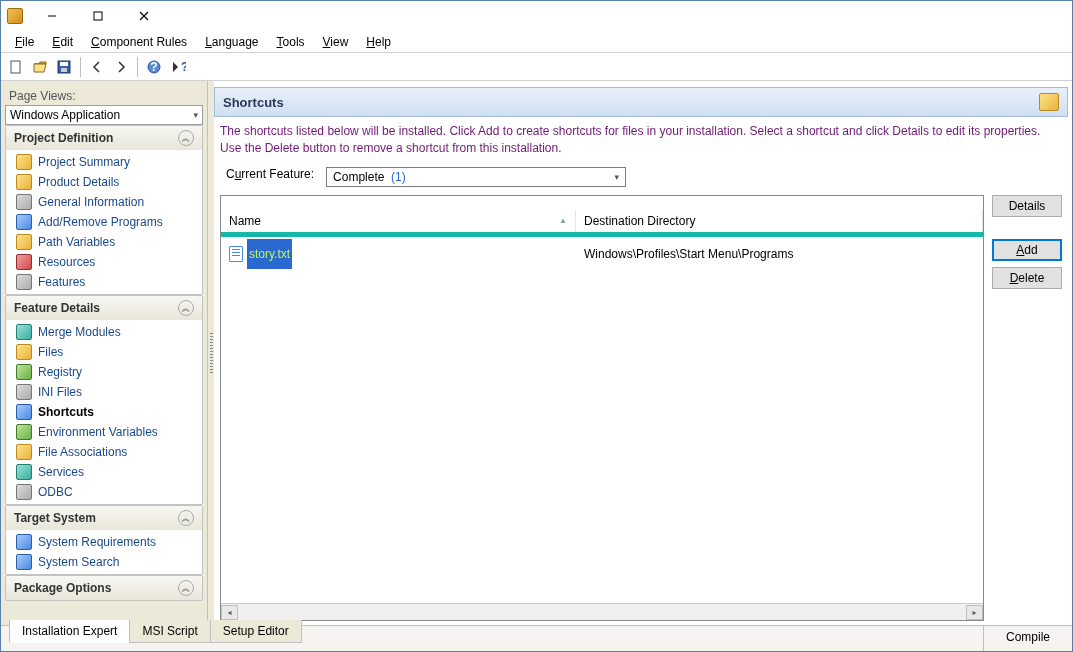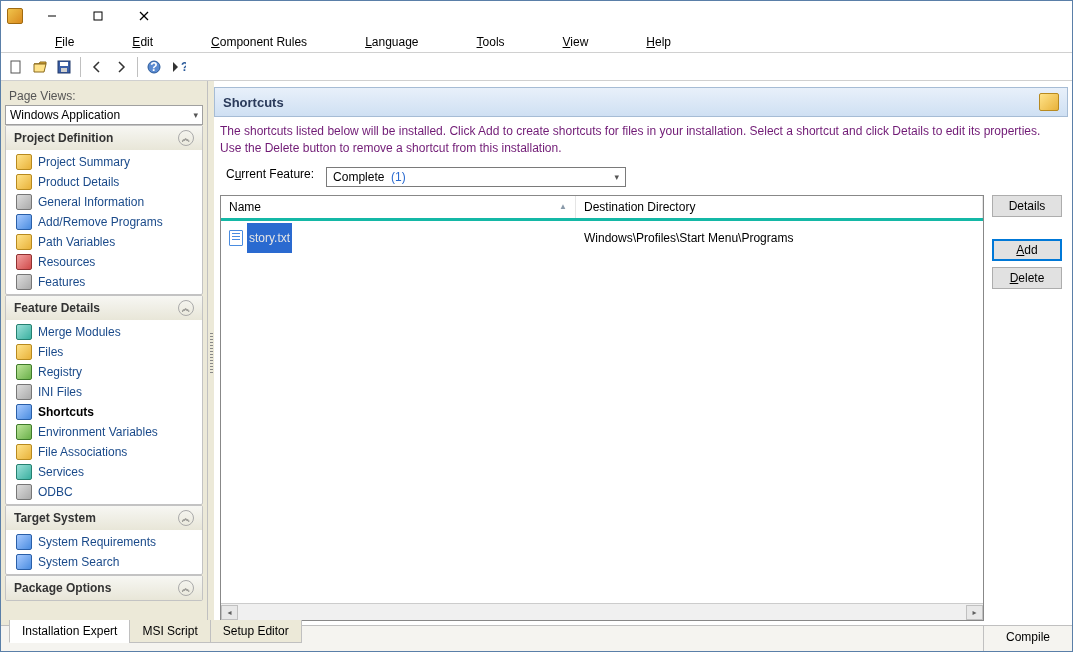--- a/index.html
+++ b/index.html
@@ -3,21 +3,21 @@
 <meta charset="utf-8">
 <style>
 * { box-sizing: border-box; margin: 0; padding: 0; font-family: "Segoe UI", Tahoma, sans-serif; font-size: 12px; }
 body { background: #fff; width: 1073px; height: 652px; overflow: hidden; border: 1px solid #5a7fa8; display:flex; flex-direction:column;}
 .titlebar { height: 30px; display:flex; align-items:center; padding: 0 6px; background:#fff; }
 .titlebar .app-icon { width:16px; height:16px; margin-right:6px; background: linear-gradient(135deg,#f0c44c,#d98a1e); border:1px solid #a06a10; border-radius:2px;}
 .titlebar .title { flex:1; color:#000; }
 .titlebar .ctrl { width:46px; height:28px; display:flex; align-items:center; justify-content:center; }
 .titlebar .ctrl svg { width:10px; height:10px; }
 .menubar { height:22px; display:flex; align-items:center; padding: 0 6px; gap:2px; border-bottom:1px solid #d0d0d0;}
-.menubar .mitem { padding:2px 8px; cursor:default;margin-left:40px; }
+.menubar .mitem { padding:2px 8px; cursor:default; }
 .menubar .mitem .ul { text-decoration: underline; }
 .toolbar { height:28px; display:flex; align-items:center; border-bottom:1px solid #d0d0d0; padding:0 4px; gap:2px;}
 .toolbar .tbtn { width:22px; height:22px; display:flex; align-items:center; justify-content:center; border:1px solid transparent;}
 .toolbar .sep { width:1px; height:20px; background:#c0c0c0; margin:0 3px;}
 .workarea { flex:1; display:flex; min-height:0;}
 .sidebar { width:207px; background:#ece9d8; border-right:1px solid #c0c0c0; display:flex; flex-direction:column; padding:6px 4px; gap:0; overflow:hidden;}
 .page-views-label { color:#555; padding:2px 4px;}
 .page-views-select { width:100%; border:1px solid #a0a0a0; background:#fff; padding:2px 4px; display:flex; justify-content:space-between; align-items:center;}
 .panel { background:#fff; border:1px solid #c3c3c3; border-radius:2px;}
 .panel-header { display:flex; align-items:center; justify-content:space-between; padding:4px 8px; background:linear-gradient(#f7f7f3,#e8e6d8); cursor:default;}
@@ -39,33 +39,33 @@
 .header-bar { background:linear-gradient(#e8f0fa,#cfe0f3); border:1px solid #a6bcd5; padding:5px 8px; display:flex; justify-content:space-between; align-items:center;}
 .header-bar .h-title { font-weight:bold; color:#2a3a5a; font-size:13px;}
 .header-icon{width:20px; height:18px; background:linear-gradient(135deg,#ffe38a,#e8b23a); border:1px solid #b88a1f; border-radius:2px;}
 .desc-text { padding:6px 6px 8px 6px; color:#701a75; line-height:1.4;}
 .feature-row { display:flex; align-items:flex-start; gap:12px; padding:2px 12px 8px 12px;}
 .feature-row .fl .ul{text-decoration:underline;}
 .combo { flex:0 0 300px; border:1px solid #7a7a7a; background:#fff; padding:2px 6px; display:flex; justify-content:space-between; align-items:center;}
 .combo .cv .tag{color:#2a6ad0;}
 .listarea { flex:1; display:flex; gap:8px; padding:0 6px 0 6px; min-height:0;}
 .listview { flex:1; border:1px solid #888; background:#fff; display:flex; flex-direction:column; min-width:0;}
-.lv-header { display:flex; background:#fff; border-bottom:3px solid #14b8a6;}
+.lv-header { display:flex; background:#fff; border-bottom:5px solid #14b8a6;margin-top:14px;}
 .lv-col { padding:4px 8px; border-right:1px solid #e5e5e5; display:flex; align-items:center; gap:4px;}
 .lv-col.name { flex:0 0 355px;}
 .lv-col.dest { flex:1;}
 .sort-icon { color:#8a9aaa; font-size:8px; margin-left:auto;}
 .lv-body { flex:1; overflow:auto; }
 .lv-row { display:flex; }
 .lv-cell { padding:2px 8px; display:flex; align-items:center; gap:4px;}
 .lv-cell.name { flex:0 0 355px;}
 .lv-cell.dest { flex:1;}
 .file-icon{width:14px; height:16px; background:#fff; border:1px solid #4a8ce0; border-radius:1px; position:relative;}
 .file-icon::after{content:""; position:absolute; top:2px; left:2px; right:2px; height:1px; background:#4a8ce0; box-shadow:0 3px 0 #4a8ce0,0 6px 0 #4a8ce0;}
-.sel-text { background:#2a6ad0; color:#e5e5e5; padding:8px 2px;}
+.sel-text { background:#2a6ad0; color:#bef264; padding:8px 2px;}
 .lv-scroll { height:17px; background:#f0f0f0; border-top:1px solid #ccc; display:flex; align-items:center;}
 .lv-scroll .sbtn{width:17px; height:15px; background:#e8e8e8; border:1px solid #c0c0c0; display:flex; align-items:center; justify-content:center; color:#606060; font-size:8px;}
 .lv-scroll .strack{flex:1;}
 .buttons-col { width:70px; display:flex; flex-direction:column; gap:6px; padding-top:0;}
 .wbtn { border:1px solid #adadad; background:#e1e1e1; padding:3px 0; text-align:center; cursor:default;}
 .wbtn.focus{border:2px solid #0078d7; padding:2px 0; background:#e1e1e1;}
 .wbtn .ul{text-decoration:underline;}
 .bottombar { height:26px; border-top:1px solid #c0c0c0; display:flex; align-items:stretch; background:#f5f4f0;}
 .btabs { display:flex; align-items:flex-end; padding:8px 8px;}
 .btab { padding:4px 12px; border:1px solid #c0c0c0; border-top:none; background:#ece9d8; margin-right:-1px; position:relative; top:0;}

